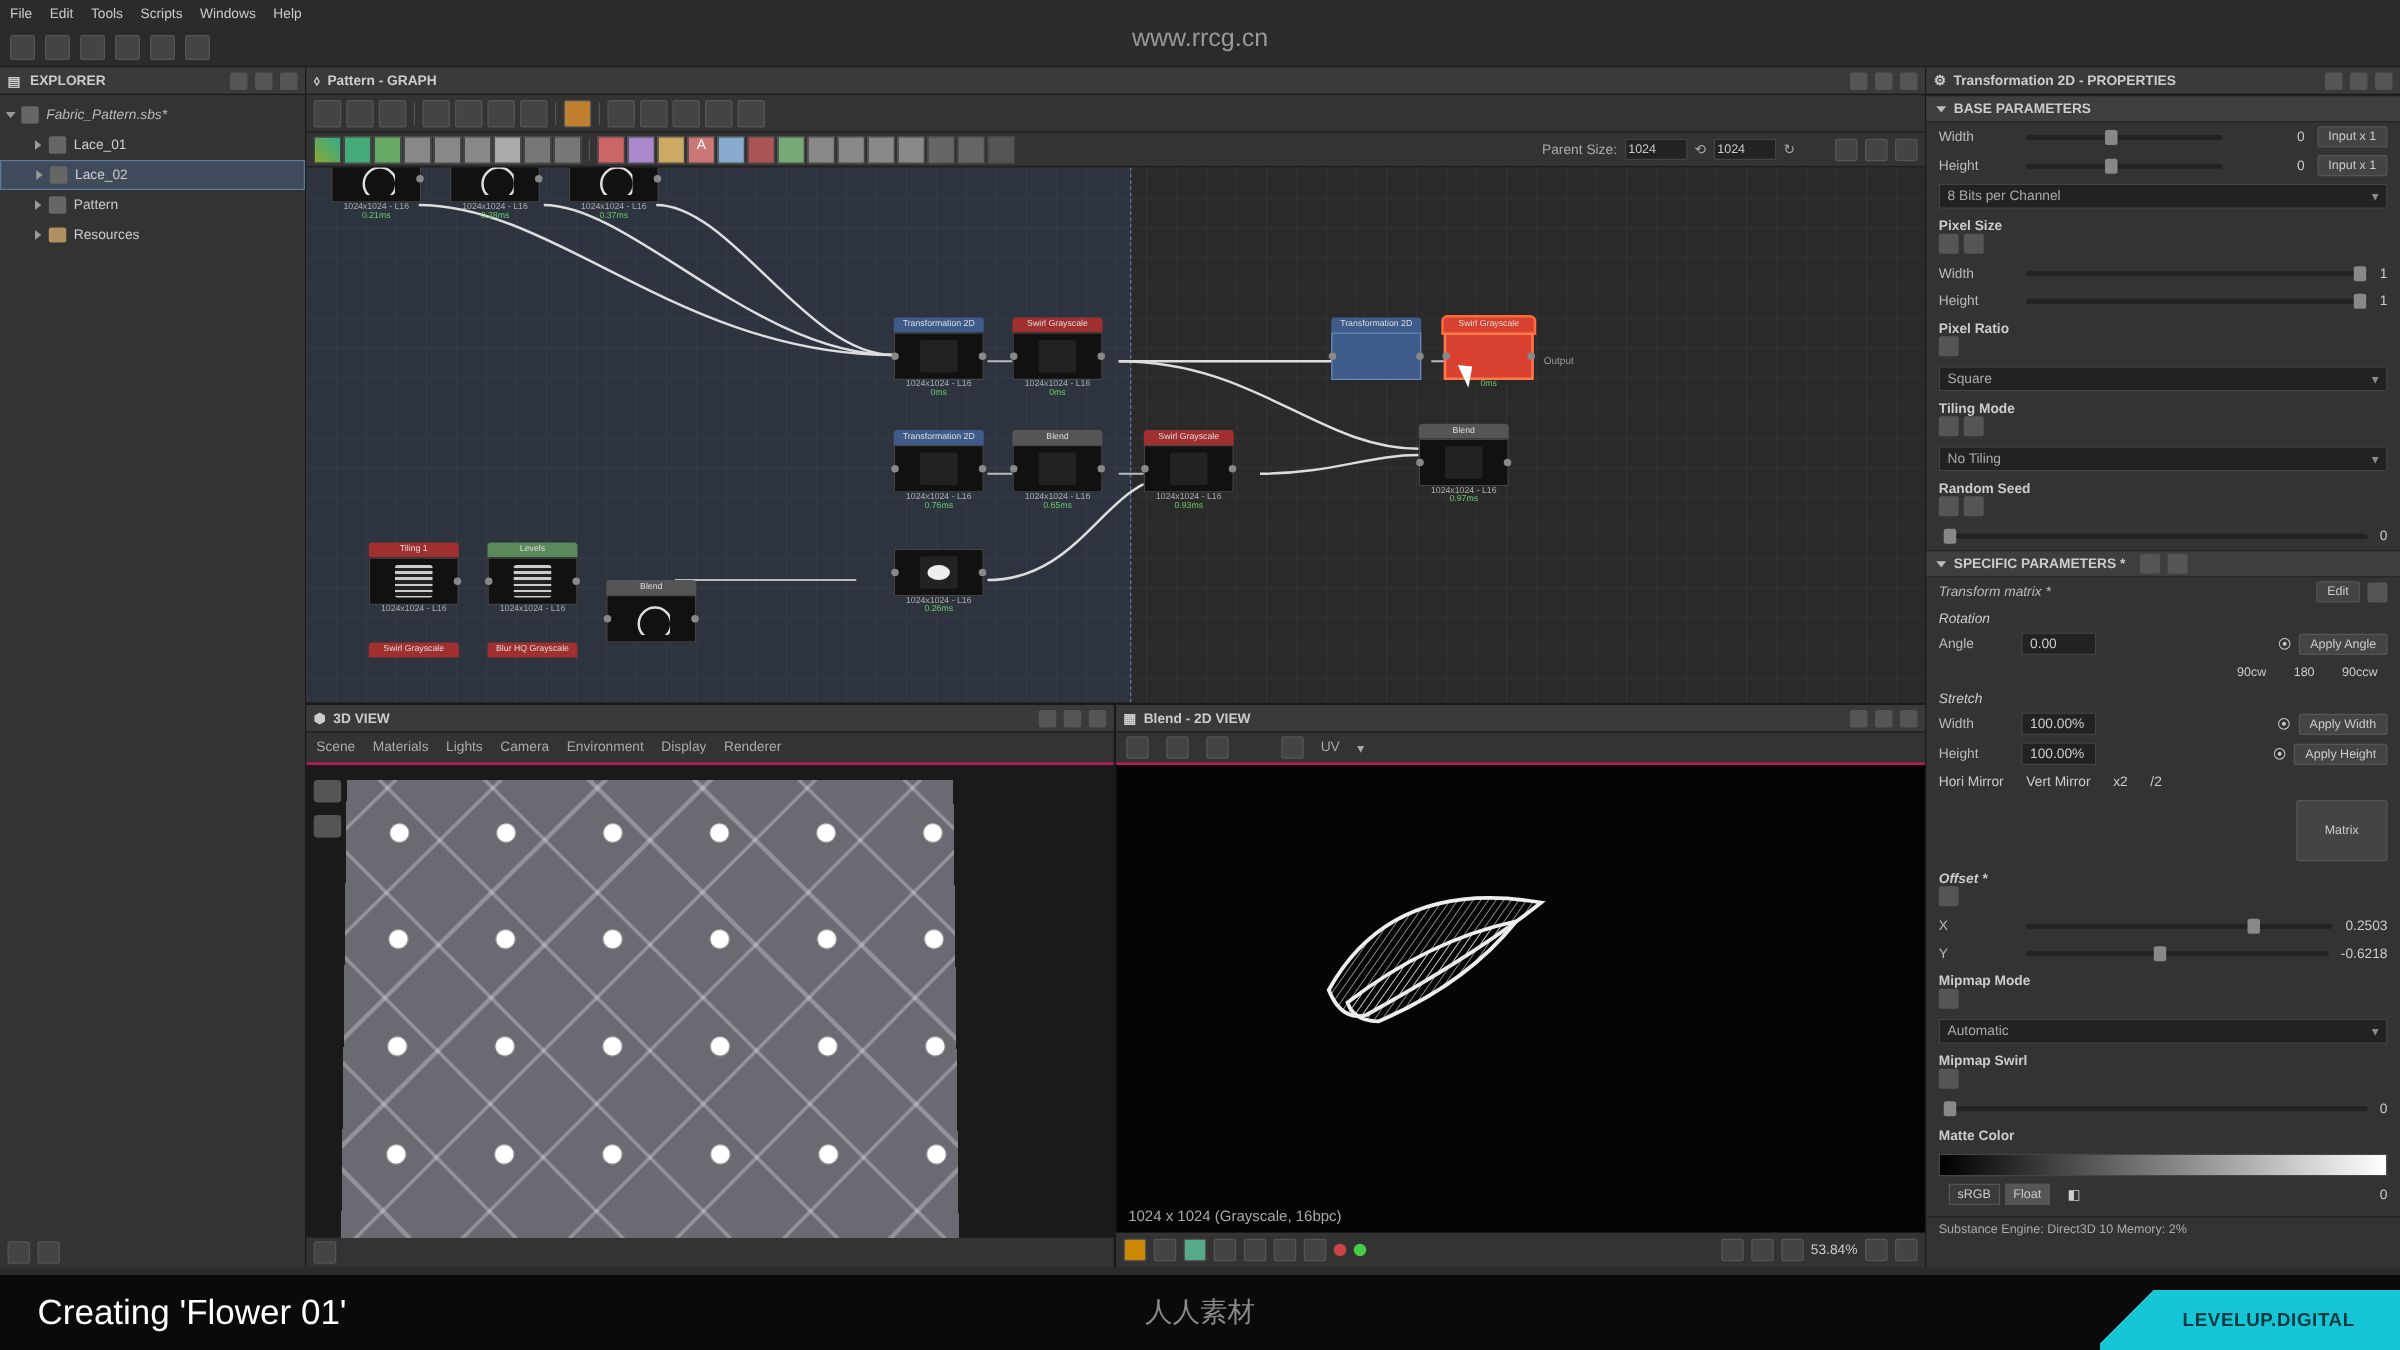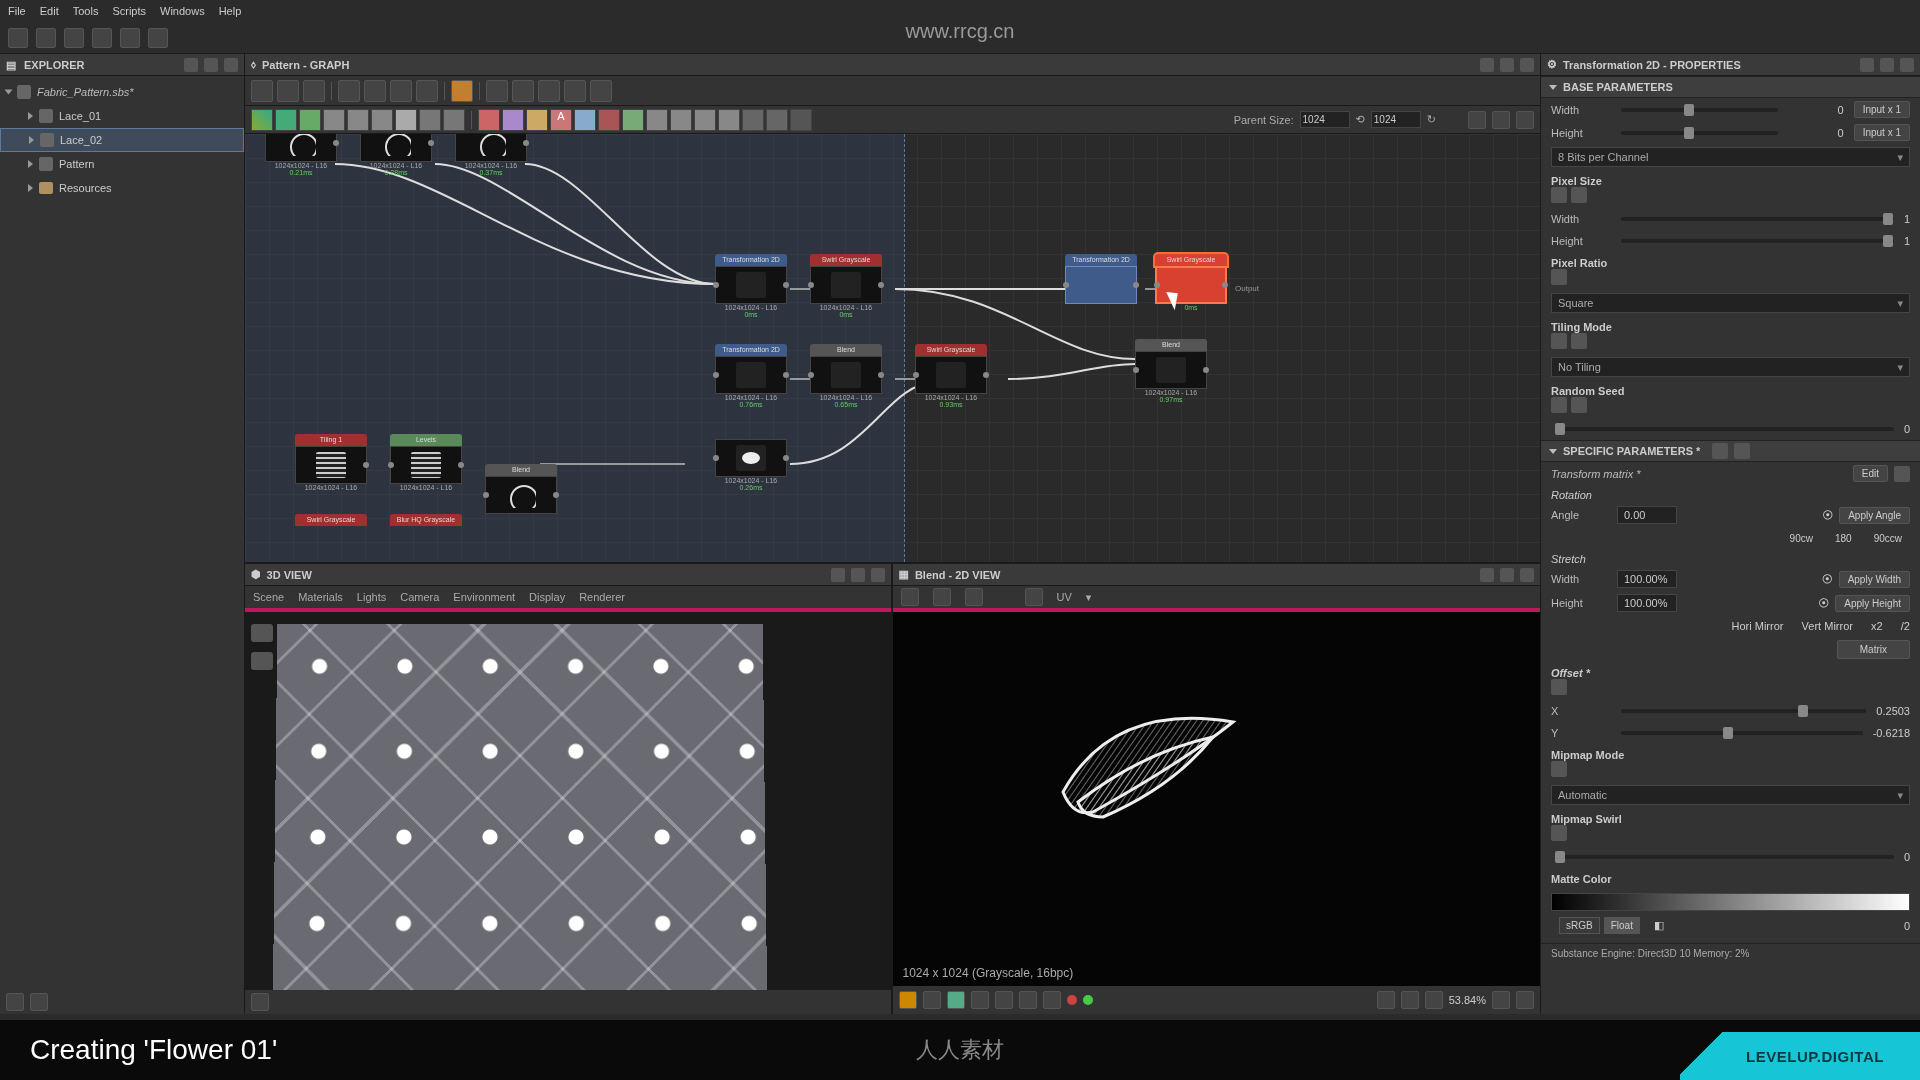--- a/index.html
+++ b/index.html
@@ -66,21 +66,21 @@
 .thumb.oval { background: #222; position: relative; }
 .thumb.oval::after { content:""; position:absolute; left:6px; top:7px; width:18px; height:12px; background:#eee; border-radius:50%; }
 .thumb.arcs { background:#111; position:relative; overflow:hidden;}
 .thumb.arcs::after{content:"";position:absolute;left:4px;top:3px;width:24px;height:24px;border:2px solid #ddd;border-radius:50%;}
 
 svg.wires { position: absolute; top: 0; left: 0; width: 100%; height: 100%; pointer-events: none; }
 
 
 .bottom { flex: 1; display: grid; grid-template-columns: 1fr 1fr; }
 .view3d { background: #262626; display: flex; flex-direction: column; border-right: 2px solid #1a1a1a; }
-.viewtoolbar { background: #333; height: 26px; display: flex; align-items: center; padding: 0 8px; gap: 14px; color: #aaa; border-bottom: 4px solid #be185d; }
+.viewtoolbar { background: #333; height: 26px; display: flex; align-items: center; padding: 0 8px; gap: 14px; color: #aaa; border-bottom: 2px solid #be185d; }
 .viewcanvas { flex: 1; background: #1a1a1a; position: relative; overflow: hidden; }
 .cube { position: absolute; left: 30px; top: 10px; width: 490px; height: 400px; background: #6a6a72; background-image:
   repeating-linear-gradient(45deg, rgba(255,255,255,.28) 0 3px, transparent 3px 60px),
   repeating-linear-gradient(-45deg, rgba(255,255,255,.28) 0 3px, transparent 3px 60px),
   radial-gradient(circle, #fff 7px, transparent 8px);
   background-size: auto, auto, 86px 86px;
   transform: perspective(700px) rotateX(2deg);
 }
 .camico { position:absolute; left:6px; top:12px; width:22px; height:18px; background:#555; border-radius:3px;}
 .statusbar3d { background:#333; height:24px; display:flex; align-items:center; padding:0 6px; gap:6px;}
@@ -631,28 +631,28 @@
       <span>⦿</span>
       <span class="btn">Apply Width</span>
     </div>
     <div class="proprow">
       <span class="lbl">Height</span>
       <div class="numbox">100.00%</div>
       <span style="flex:1"></span>
       <span>⦿</span>
       <span class="btn">Apply Height</span>
     </div>
-    <div class="proprow" style="justify-content:flex-end">
+    <div class="proprow" style="">
       <span>Hori Mirror</span>&nbsp;&nbsp;
       <span>Vert Mirror</span>&nbsp;&nbsp;
       <span>x2</span>&nbsp;&nbsp;
       <span>/2</span>
     </div>
     <div class="proprow" style="justify-content:flex-end">
-      <span class="btn" style="padding:3px 22px;">Matrix</span>
+      <span class="btn" style="padding:18px 22px;">Matrix</span>
     </div>
 
     <div class="propheading">
       <span style="font-style:italic">Offset *</span>
       <span class="endicons">
           <span class="pi"></span>
         </span>
     </div>
     <div class="proprow">
       <span class="lbl">X</span>

